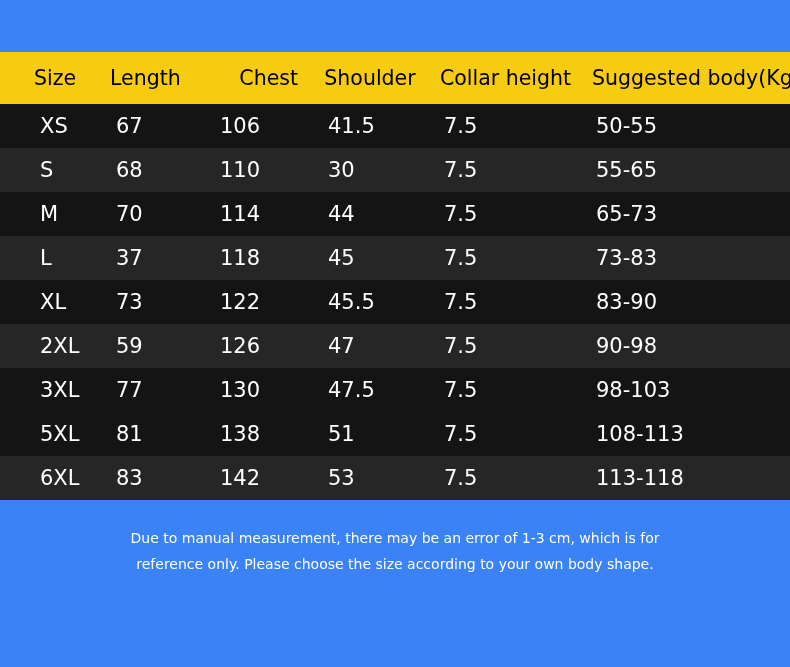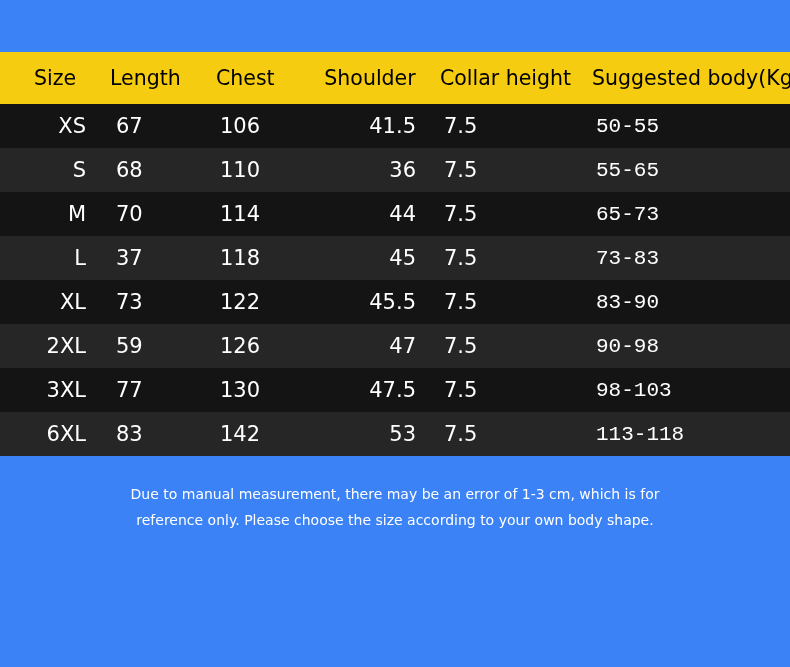--- a/index.html
+++ b/index.html
@@ -41,43 +41,43 @@
     color: #000000;
     font-size: 20.5px;
     font-weight: 400;
     height: 52px;
     padding: 0;
     text-align: left;
     white-space: nowrap;
   }
   thead th.h0 { padding-left: 34px; }
   thead th.h1 { padding-left: 24px; }
-  thead th.h2 { padding-left: 24px; }
+  thead th.h2 { padding-left: 24px; text-align: right; }
   thead th.h3 { padding-left: 26px; text-align: center; }
   thead th.h4 { padding-left: 24px; }
   thead th.h5 { padding-left: 22px; }
 
   tbody td {
     font-size: 21px;
     font-weight: 400;
     height: 44px;
     padding: 0;
     text-align: left;
     color: #ffffff;
     white-space: nowrap;
   }
   tbody tr.odd td { background: #141414; }
   tbody tr.even td { background: #262626; }
 
-  tbody td.d0 { padding-left: 40px; text-align: right; }
+  tbody td.d0 { padding-left: 40px; }
   tbody td.d1 { padding-left: 30px; }
   tbody td.d2 { padding-left: 28px; }
-  tbody td.d3 { padding-left: 30px; text-align: right; }
+  tbody td.d3 { padding-left: 30px; }
   tbody td.d4 { padding-left: 28px; }
-  tbody td.d5 { padding-left: 26px; font-family: Liberation Mono, monospace; }
+  tbody td.d5 { padding-left: 26px; }
 
   .note {
     padding-top: 26px;
     text-align: center;
     color: #ffffff;
     font-size: 14px;
     line-height: 1.85;
   }
   .note-line {
     display: block;
@@ -115,21 +115,21 @@
         <td class="d1">67</td>
         <td class="d2">106</td>
         <td class="d3">41.5</td>
         <td class="d4">7.5</td>
         <td class="d5">50-55</td>
       </tr>
       <tr class="even">
         <td class="d0">S</td>
         <td class="d1">68</td>
         <td class="d2">110</td>
-        <td class="d3">36</td>
+        <td class="d3">30</td>
         <td class="d4">7.5</td>
         <td class="d5">55-65</td>
       </tr>
       <tr class="odd">
         <td class="d0">M</td>
         <td class="d1">70</td>
         <td class="d2">114</td>
         <td class="d3">44</td>
         <td class="d4">7.5</td>
         <td class="d5">65-73</td>
@@ -159,20 +159,28 @@
         <td class="d5">90-98</td>
       </tr>
       <tr class="odd">
         <td class="d0">3XL</td>
         <td class="d1">77</td>
         <td class="d2">130</td>
         <td class="d3">47.5</td>
         <td class="d4">7.5</td>
         <td class="d5">98-103</td>
       </tr>
+      <tr class="odd">
+        <td class="d0">5XL</td>
+        <td class="d1">81</td>
+        <td class="d2">138</td>
+        <td class="d3">51</td>
+        <td class="d4">7.5</td>
+        <td class="d5">108-113</td>
+      </tr>
       <tr class="even">
         <td class="d0">6XL</td>
         <td class="d1">83</td>
         <td class="d2">142</td>
         <td class="d3">53</td>
         <td class="d4">7.5</td>
         <td class="d5">113-118</td>
       </tr>
     </tbody>
   </table>

